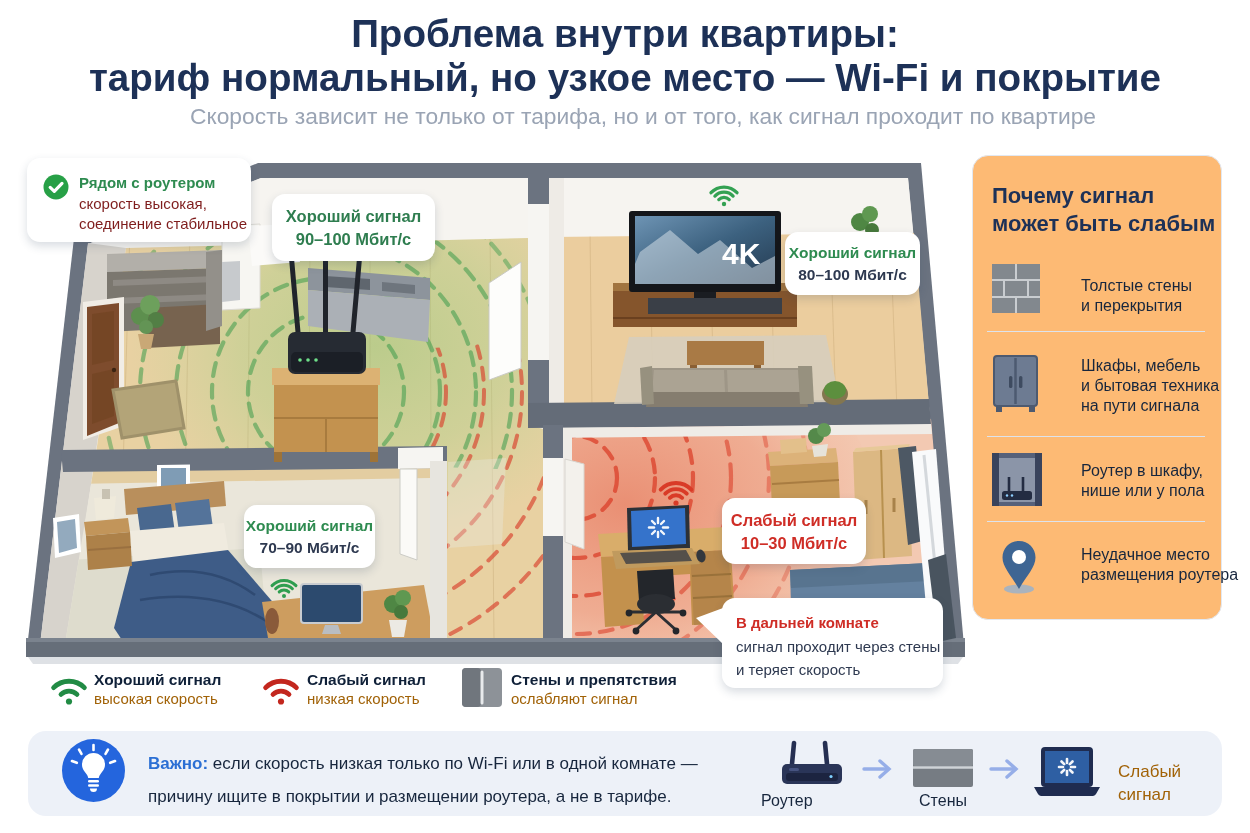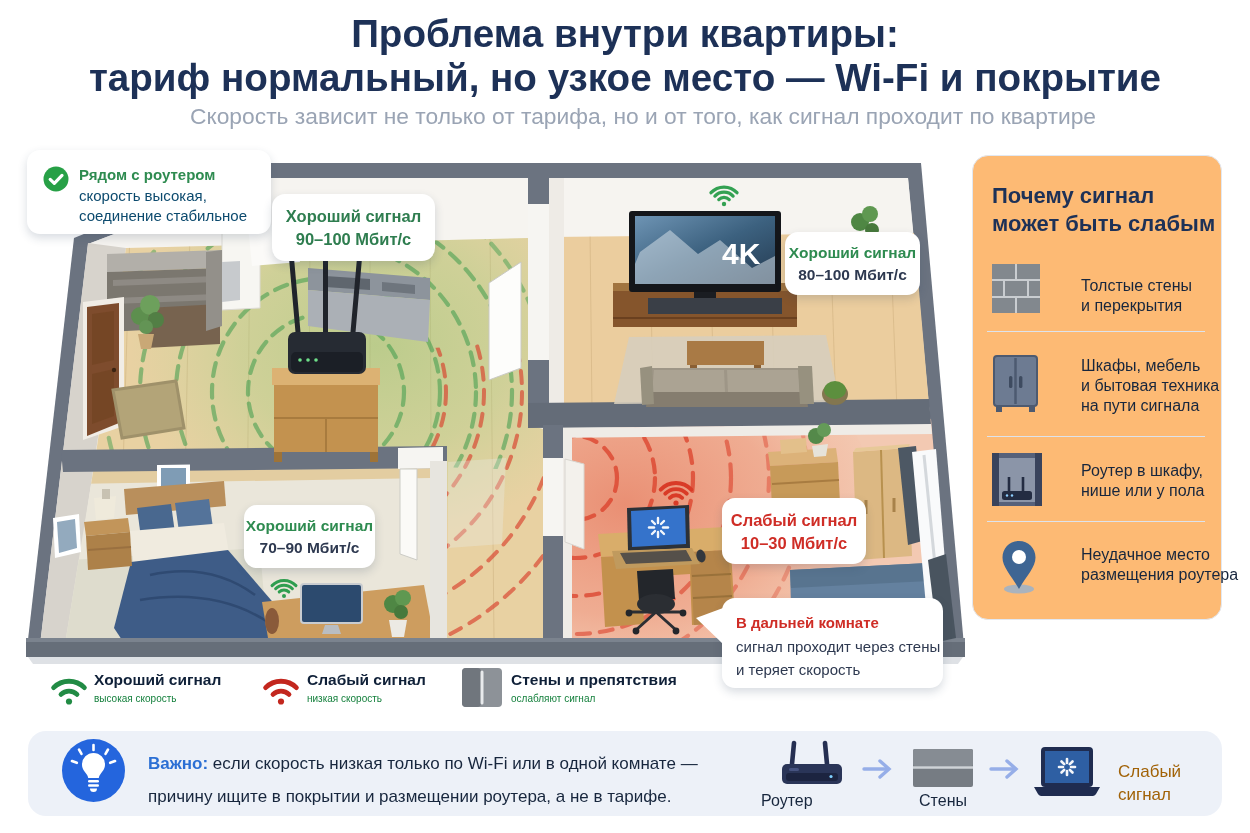--- a/index.html
+++ b/index.html
@@ -17,21 +17,21 @@
   .co-title-r { color:#cf2d26; font-weight:bold; }
   .card { position:absolute; left:972px; top:155px; width:250px; height:465px;
      background:#fdba74; border:1px solid #e2e8f1; border-radius:16px; }
   .card h2 { color:#1d3157; font-size:22px; font-weight:bold; line-height:28px;
      margin:26px 0 0 19px; white-space:nowrap; }
   .item { position:absolute; left:19px; width:212px; }
   .item .txt { position:absolute; left:89px; top:0; color:#17263d; font-size:16px; line-height:20px; white-space:nowrap; }
   .divider { position:absolute; left:14px; width:218px; height:1px; background:#dde3ec; }
   .legend { position:absolute; top:671px; }
   .legend .t1 { font-weight:bold; color:#0f2038; font-size:15.5px; }
-  .legend .t2 { color:#15803d; font-size:10px; line-height:20px; }
+  .legend .t2 { color:#a16207; font-size:15px; line-height:20px; }
   .bottombar { position:absolute; left:28px; top:731px; width:1194px; height:85px;
      background:#edf1f8; border-radius:18px; }
 </style>
 </head>
 <body>
 <div id="page">
 
   <div class="abs h1" style="top:12px; left:0;">Проблема внутри квартиры:</div>
 
   <div class="abs h1" style="top:56px; left:0;">тариф нормальный, но узкое место — Wi-Fi и покрытие</div>
@@ -423,29 +423,29 @@
       <rect x="102" y="489" width="8" height="10" fill="#c8c2b2"></rect>
     </g>
 
     <use href="#wifi" transform="translate(724,204) scale(1.0)" color="#33a152"></use>
 
     <use href="#wifi" transform="translate(676,503) scale(1.18)" color="#d93b27"></use>
 
     <use href="#wifi" transform="translate(284,596) scale(0.92)" color="#2f9e4f"></use>
   </svg>
 
-  <div class="callout" style="left:27px; top:150px; width:244px; height:84px;">
+  <div class="callout" style="left:27px; top:158px; width:224px; height:84px;">
     <svg class="abs" style="left:16px; top:16px;" width="26" height="26" viewBox="0 0 26 26">
 
       <circle cx="13" cy="13" r="12.5" fill="#27a046"></circle>
       <path d="M7.2,13.4 L11.3,17.3 L19,9.4" fill="none" stroke="#ffffff" stroke-width="3.2" stroke-linecap="round" stroke-linejoin="round"></path>
     </svg>
     <div class="abs" style="left:52px; top:15px; font-size:15px; line-height:20.5px;">
       <span class="co-title-g">Рядом с роутером</span><br>
-      <span style="color:#0c4a6e;text-align:center;">скорость высокая,<br>соединение стабильное</span>
+      <span style="color:#7f1d1d;text-align:center;">скорость высокая,<br>соединение стабильное</span>
     </div>
   </div>
 
   <div class="callout" style="left:272px; top:194px; width:163px; height:67px; text-align:center;">
     <div class="abs" style="left:0; top:11px; width:163px; font-size:16.5px; line-height:23px; color:#2e7d4f; font-weight:bold;">
       Хороший сигнал<br>90–100 Мбит/с
     </div>
   </div>
 
   <div class="callout" style="left:785px; top:232px; width:135px; height:63px; text-align:center;">

